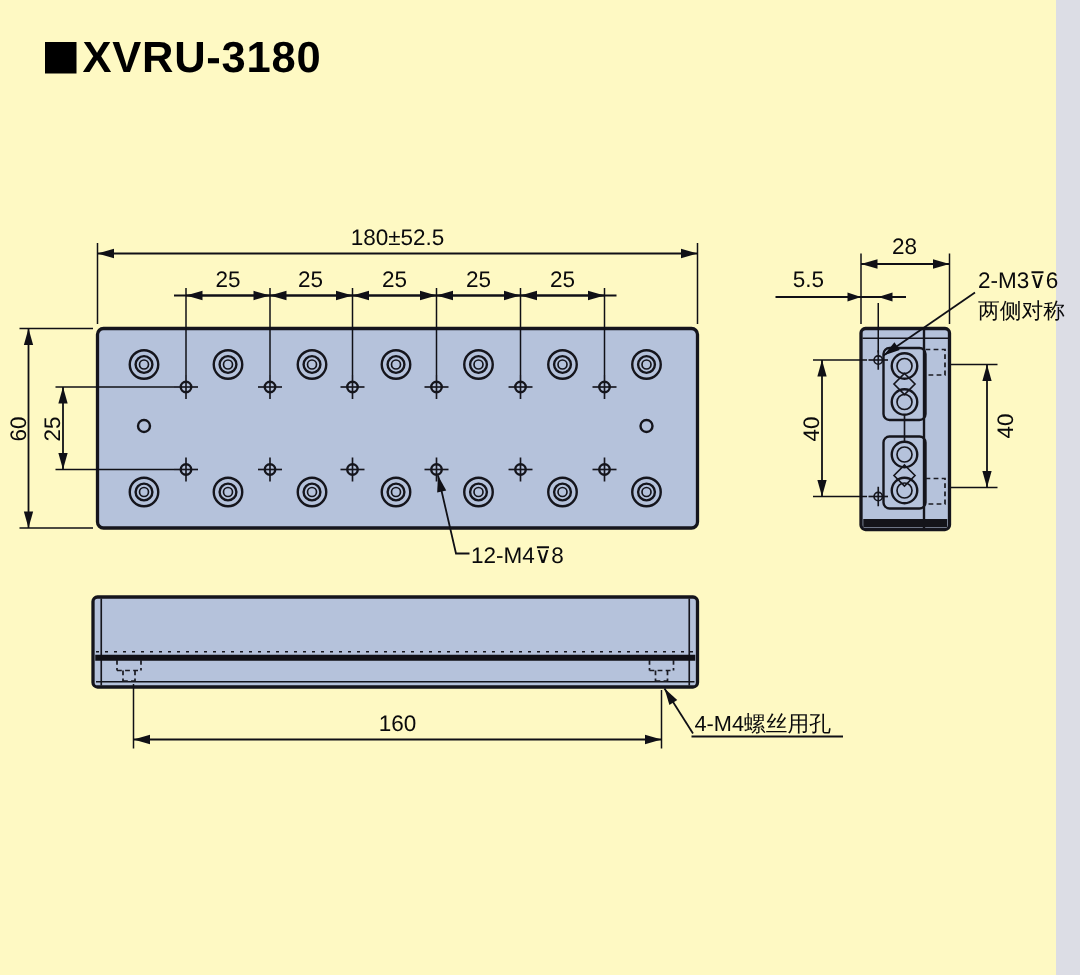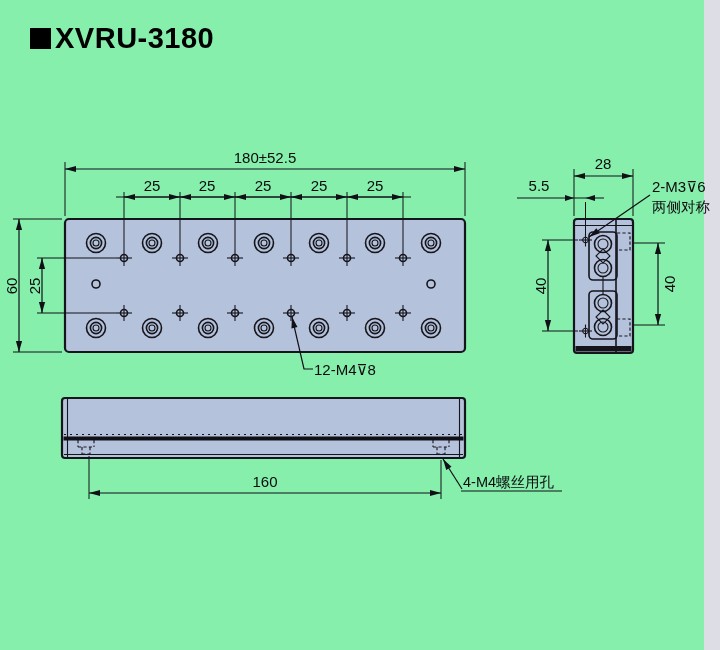--- a/index.html
+++ b/index.html
@@ -1,18 +1,18 @@
 <!DOCTYPE html>
 <html><head>
 <meta charset="utf-8">
 <style>
   html,body{margin:0;padding:0;}
   body{width:720px;height:650px;background:#dcdde5;overflow:hidden;
        font-family:"Liberation Sans",sans-serif;}
-  .stage{position:relative;width:704px;height:650px;background:#86efac;}
+  .stage{position:relative;width:704px;height:650px;background:#fef9c3;}
   svg{display:block;}
   .edge{stroke:#15151c;stroke-width:2.2;fill:#b5c2db;}
   .feat{stroke:#15151c;fill:none;stroke-width:1.6;}
   .feat-thin{stroke:#15151c;fill:none;stroke-width:1.1;}
   .dash{stroke:#1b1b22;fill:none;stroke-width:1.15;stroke-dasharray:3.2 2.2;}
   .dimln{stroke:#101016;stroke-width:1.2;fill:none;}
   .extln{stroke:#101016;stroke-width:1;fill:none;}
   .arrfill{fill:#101016;stroke:none;}
   .dimtxt{font-size:15px;fill:#0a0a0c;}
   .lbltxt{font-size:15px;fill:#0a0a0c;}

